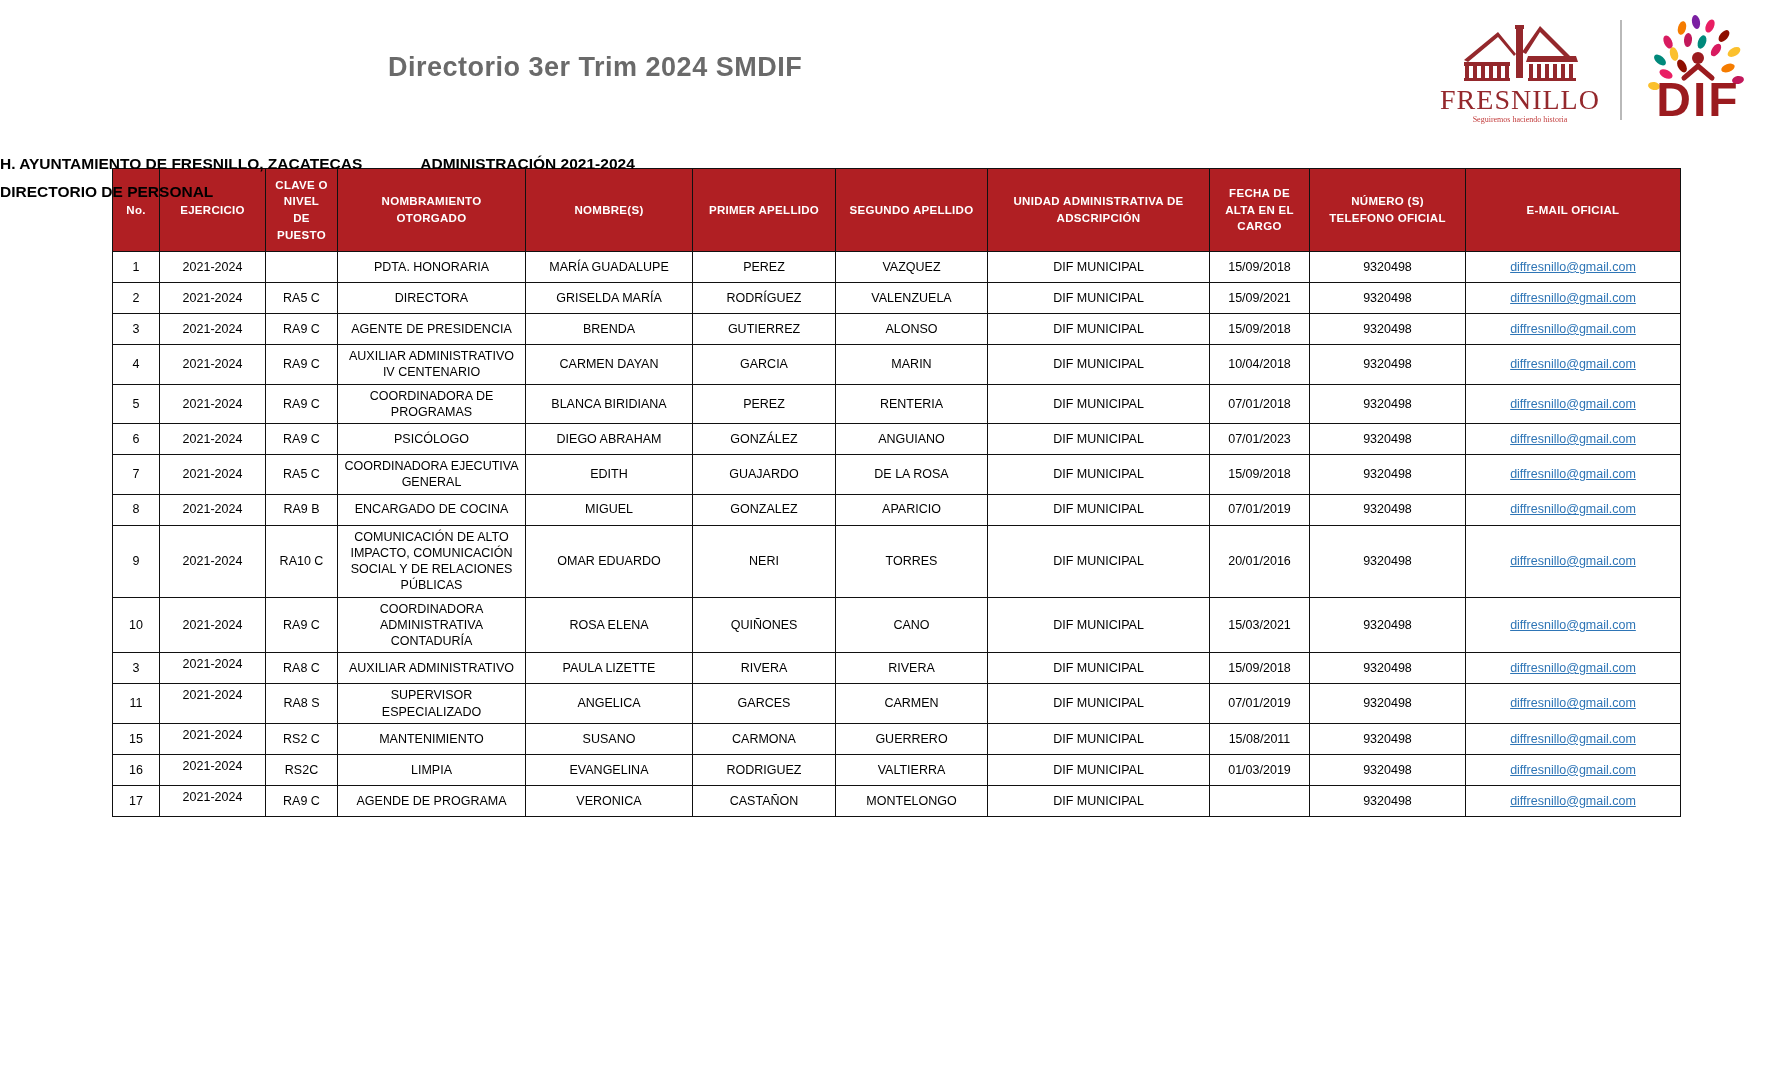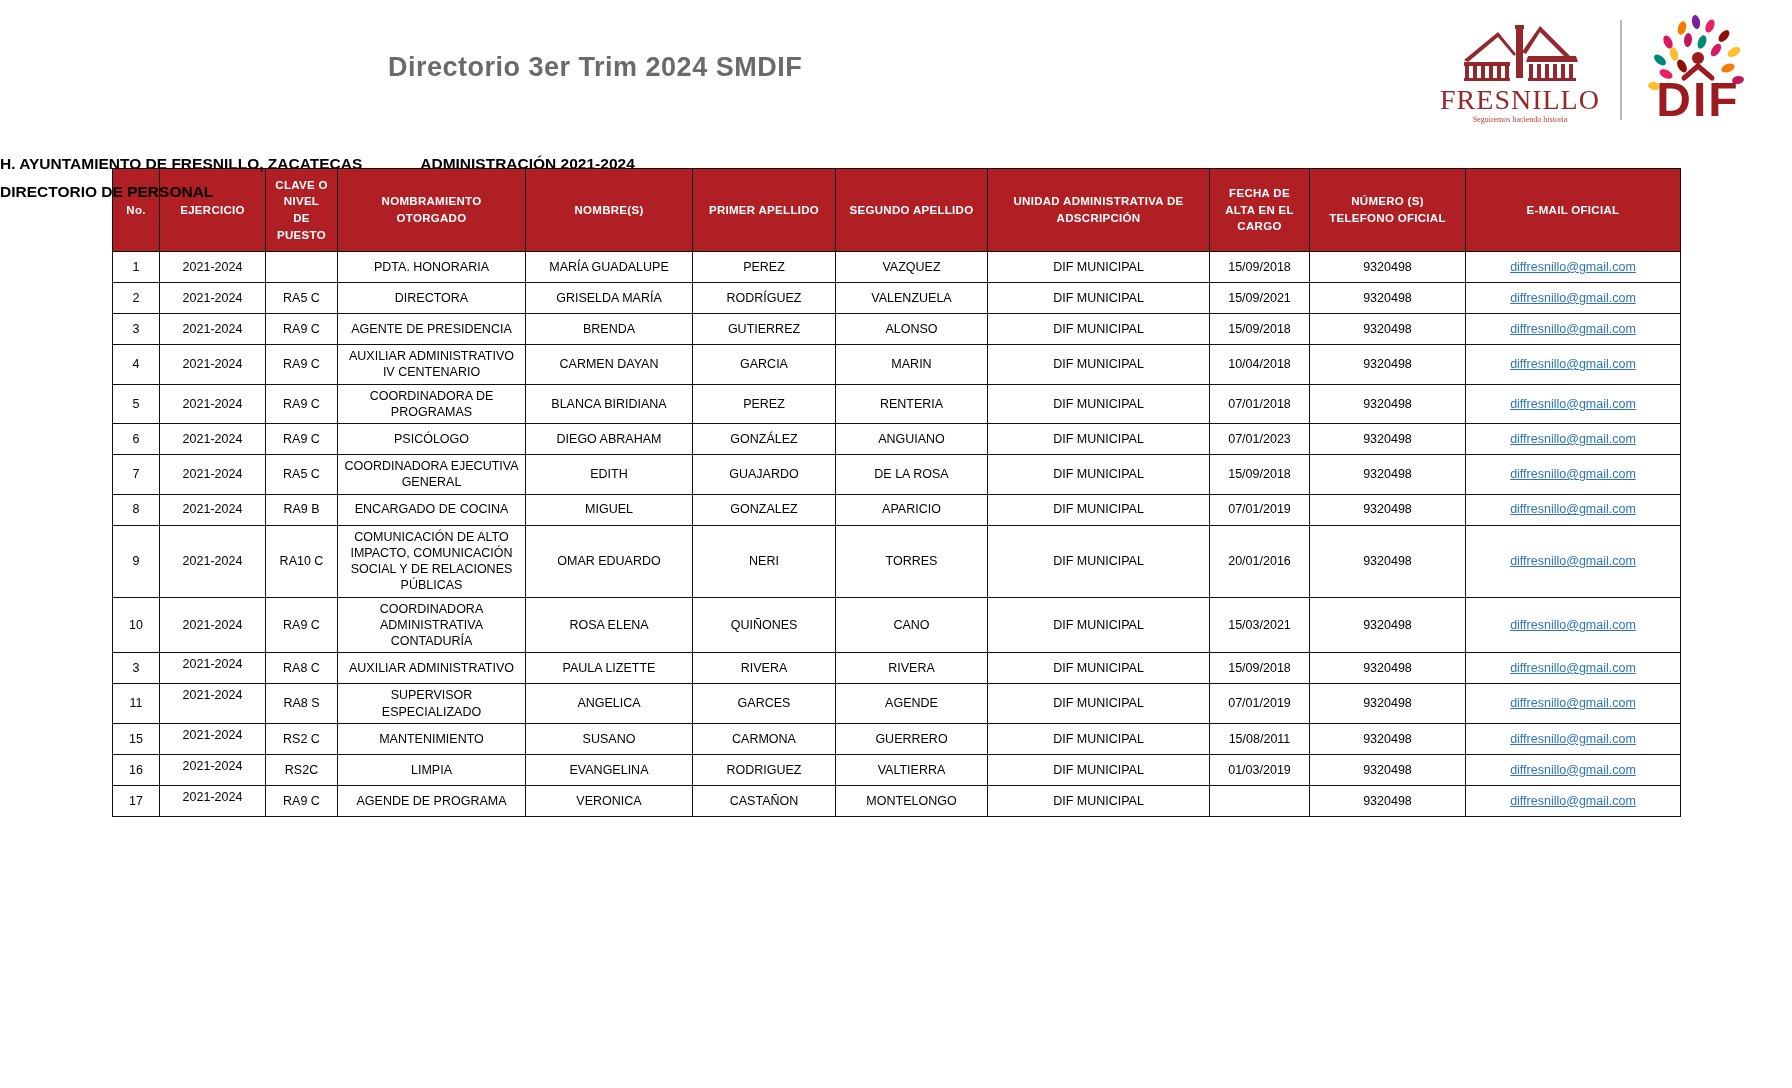--- a/index.html
+++ b/index.html
@@ -292,21 +292,21 @@
         <td>9320498</td>
         <td><a href="#">diffresnillo@gmail.com</a></td>
       </tr>
       <tr>
         <td>11</td>
         <td class="vtop">2021-2024</td>
         <td>RA8 S</td>
         <td>SUPERVISOR ESPECIALIZADO</td>
         <td>ANGELICA</td>
         <td>GARCES</td>
-        <td>AGENDE</td>
+        <td>CARMEN</td>
         <td>DIF MUNICIPAL</td>
         <td>07/01/2019</td>
         <td>9320498</td>
         <td><a href="#">diffresnillo@gmail.com</a></td>
       </tr>
       <tr>
         <td>15</td>
         <td class="vtop">2021-2024</td>
         <td>RS2 C</td>
         <td>MANTENIMIENTO</td>

